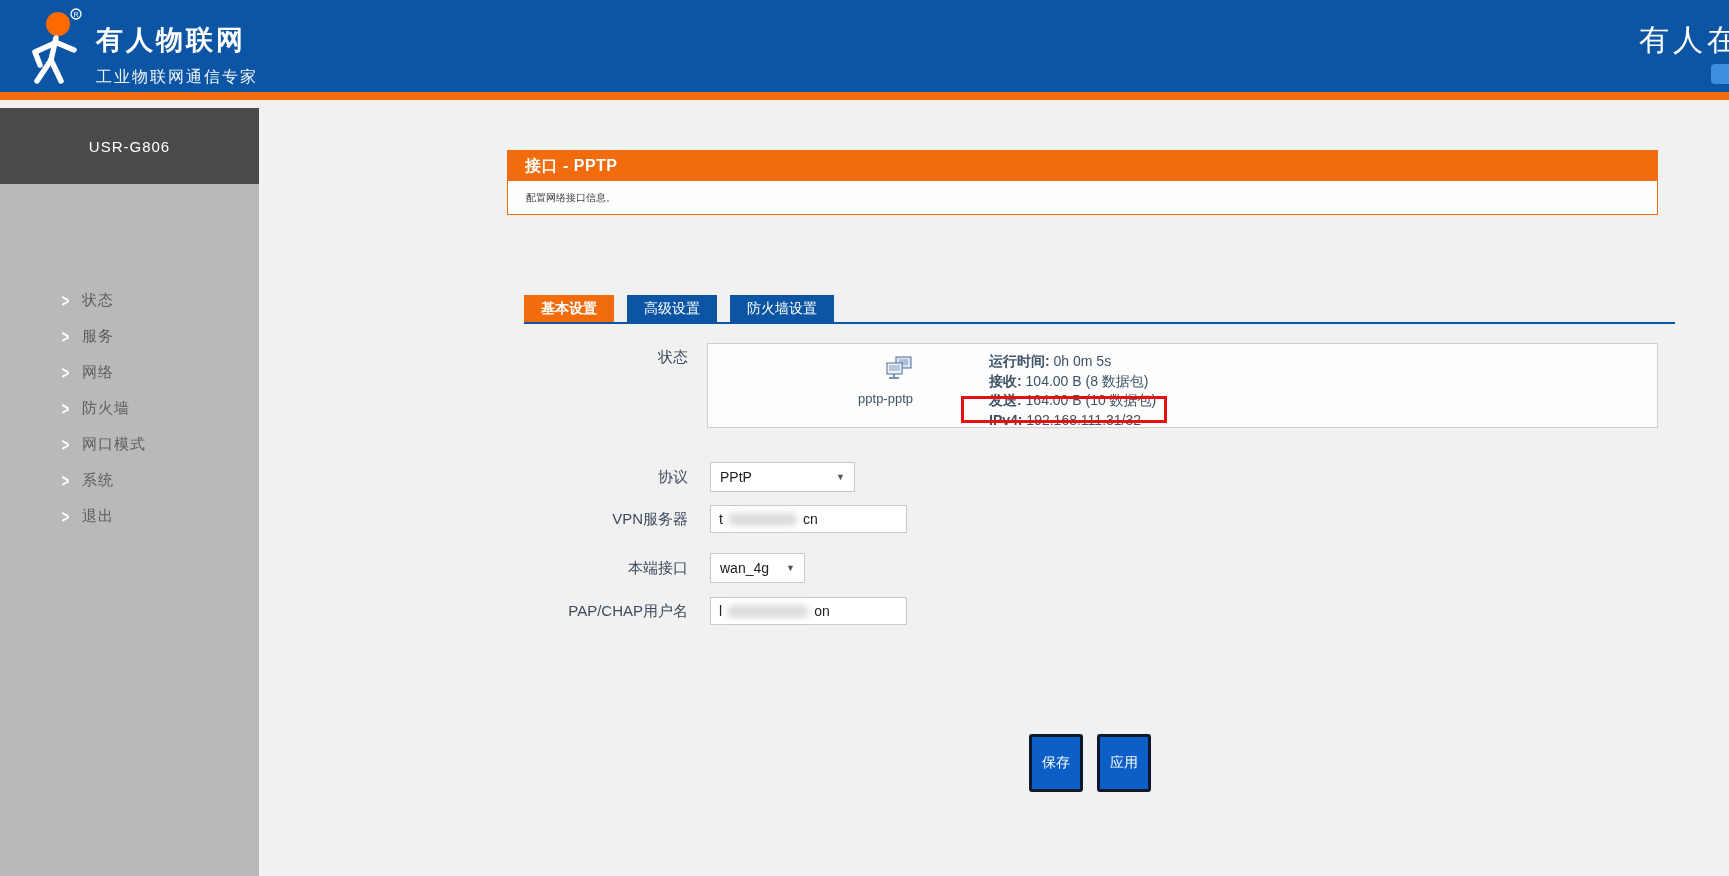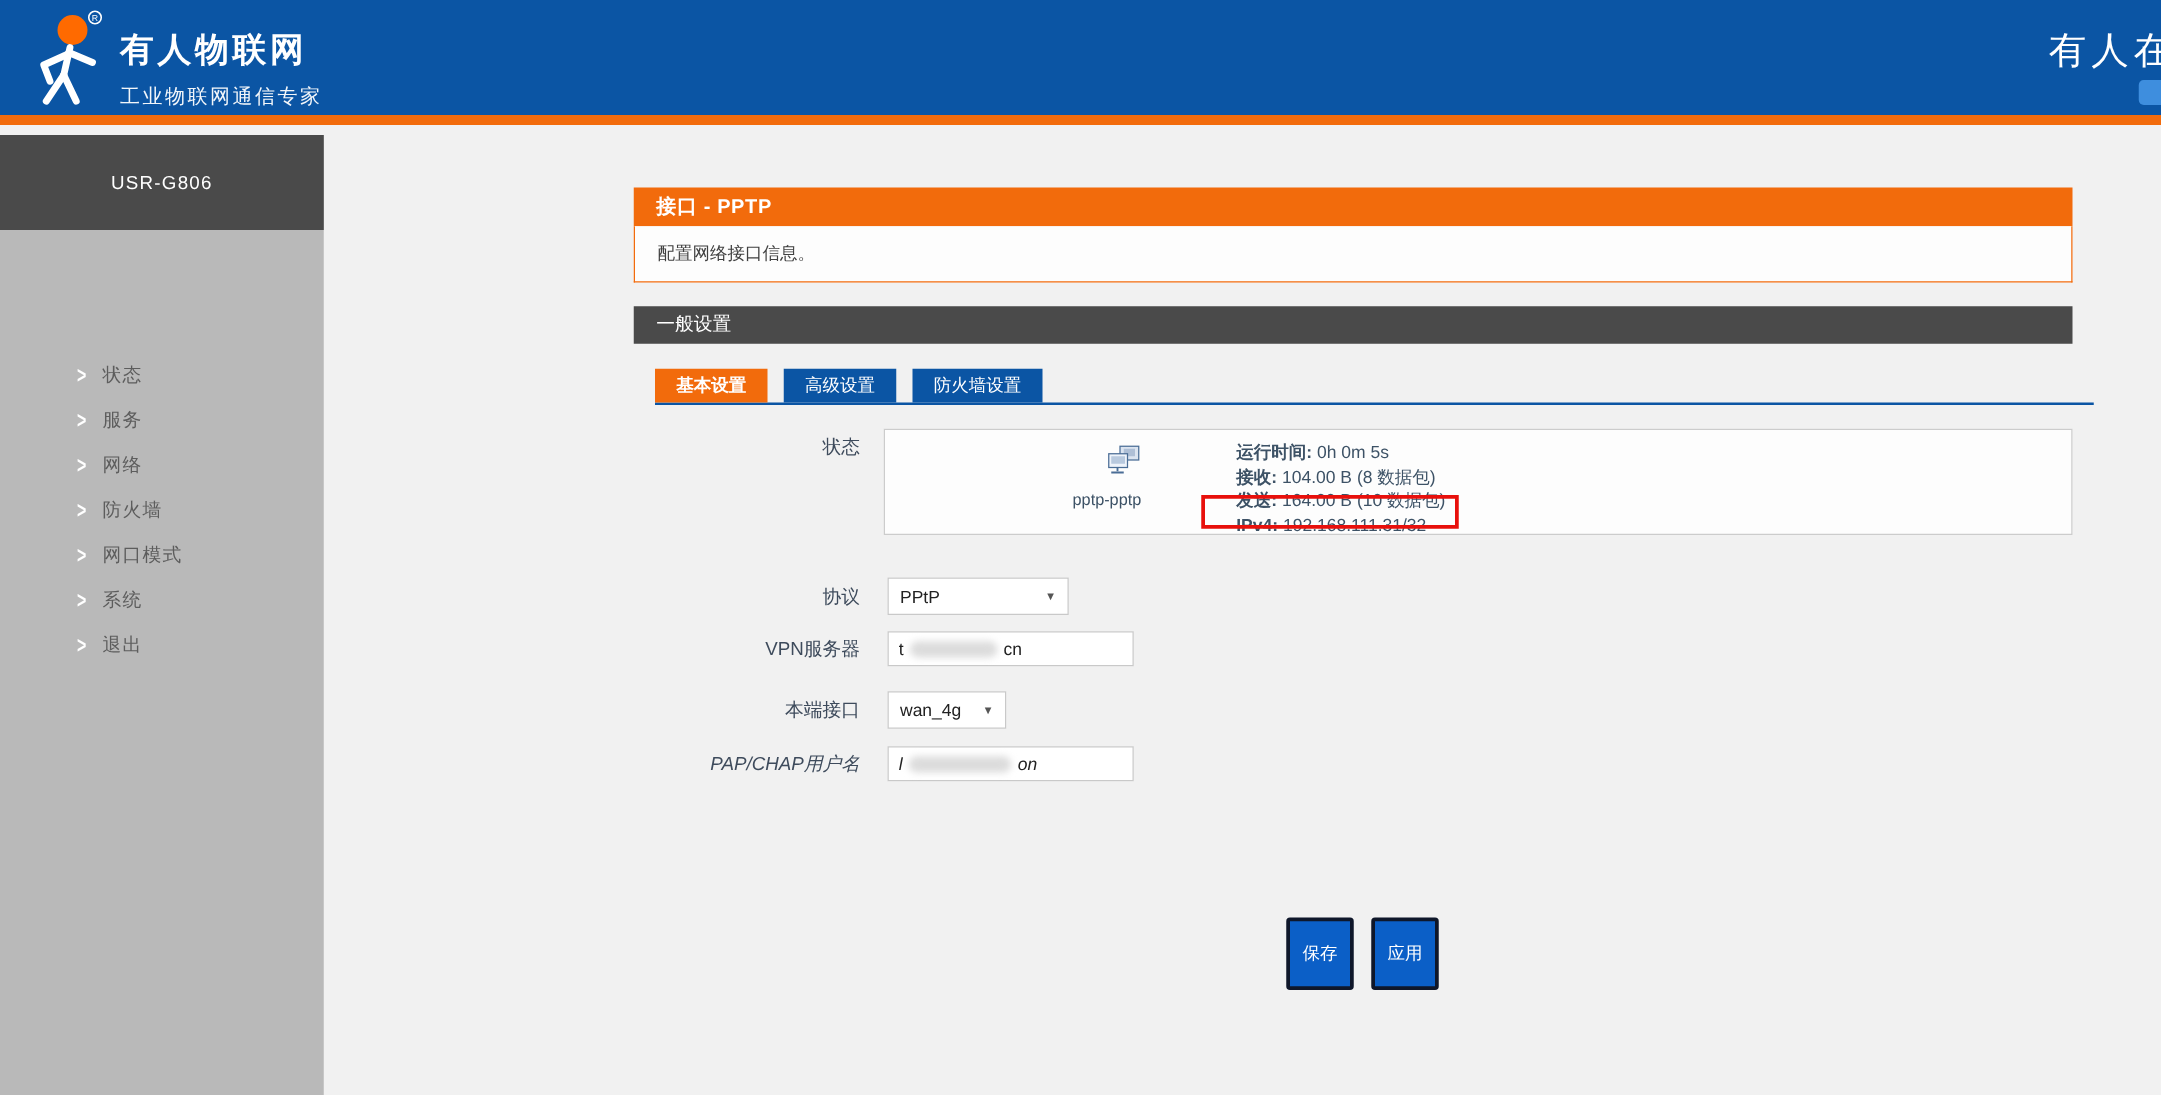--- a/index.html
+++ b/index.html
@@ -26,22 +26,22 @@
   .menu-item { height:36px; display:flex; align-items:center; padding-left:60px; cursor:pointer; }
   .menu-chevron { color:#fff; font-weight:bold; font-size:15px; transform:scale(0.85,1.25);
                   width:22px; }
   .menu-label { color:#5d5d5d; font-size:15px; letter-spacing:1px; }
 
   
   .content { position:absolute; left:507px; top:150px; width:1151px; height:726px; }
 
   .panel-title { height:31px; line-height:31px; background:#f26b0c; color:#fff;
                  font-weight:bold; font-size:16px; padding-left:18px; letter-spacing:.5px; }
-  .panel-desc { height:45px; background:#fdfdfd; border:1px solid #f26b0c; border-top:none;
-                display:flex; align-items:center; padding-left:18px; font-size:14px; color:#404040; }
+  .panel-desc { height:34px; background:#fdfdfd; border:1px solid #f26b0c; border-top:none;
+                display:flex; align-items:center; padding-left:18px; font-size:10px; color:#404040; }
   .section-bar { position:absolute; top:95px; left:0; width:100%; height:30px; line-height:30px;
                  background:#4a4a4a; color:#fff; font-size:15px; padding-left:18px; }
 
   .tabs { position:absolute; top:145px; left:17px; width:100%; height:29px;
           border-bottom:2px solid #0b55a4; display:flex; gap:13px; }
   .tab { height:27px; line-height:27px; padding:0 17px; font-size:14px; color:#fff;
          background:#0b55a4; cursor:pointer; }
   .tab.active { background:#f26b0c; font-weight:bold; }
 
   .flabel { width:181px; text-align:right; font-size:15px; color:#3e4b5c; flex:none; }
@@ -138,21 +138,20 @@
         <span class="menu-label">退出</span>
       </div>
     </div>
   </div>
 
   <div class="content">
 
     <div class="panel-title">接口 - PPTP</div>
     <div class="panel-desc">配置网络接口信息。</div>
 
-    <div class="section-bar">一般设置</div>
 
     <div class="tabs">
       <div class="tab active">基本设置</div>
       <div class="tab">高级设置</div>
       <div class="tab">防火墙设置</div>
     </div>
 
     <div class="status-label">
       <div class="flabel">状态</div>
     </div>
@@ -197,21 +196,21 @@
     </div>
 
     <div class="row" style="top:403px;">
       <div class="flabel">本端接口</div>
       <div class="ctl-select" style="width:95px;">
         <span>wan_4g</span>
         <span class="arrow">▼</span>
       </div>
     </div>
 
-    <div class="row" style="top:447px;font-style:italic;">
+    <div class="row" style="top:447px;">
       <div class="flabel">PAP/CHAP用户名</div>
       <div class="ctl-input">
         <span>l</span>
         <span class="redact" style="width:82px;"></span>
         <span>on</span>
       </div>
     </div>
 
 
     <div class="actions">

